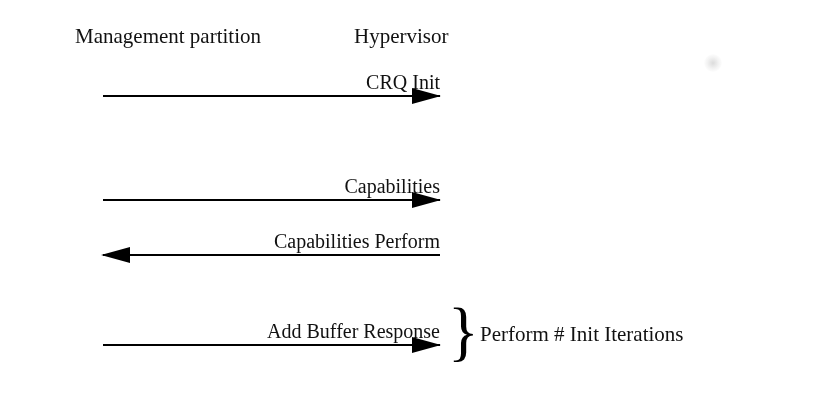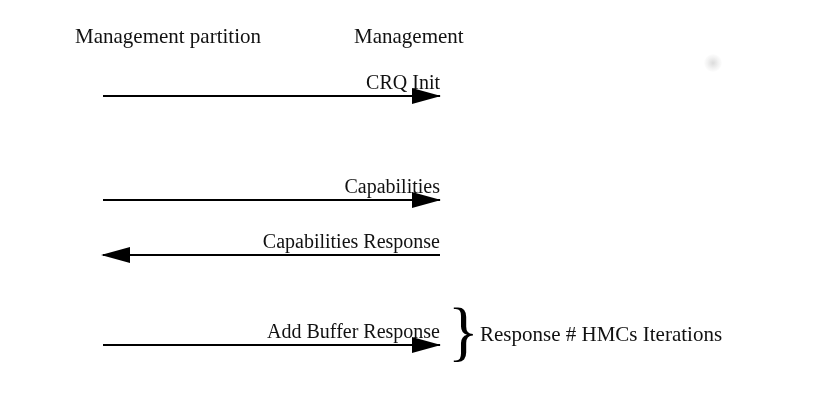--- a/index.html
+++ b/index.html
@@ -88,51 +88,51 @@
     background: radial-gradient(circle, rgba(190,190,190,0.55) 0%, rgba(220,220,220,0.35) 45%, rgba(255,255,255,0) 75%);
   }
 </style>
 </head>
 <body>
 
 <div class="stage">
 
   <div class="participant left">Management partition</div>
 
-  <div class="participant right">Management</div>
+  <div class="participant right">Hypervisor</div>
 
   <div class="msg" style="top:69px">
     <span class="label">CRQ Init</span>
     <div class="line">
       <span class="head to-right"></span>
     </div>
   </div>
 
 
   <div class="msg" style="top:173px">
     <span class="label">Capabilities</span>
     <div class="line">
       <span class="head to-right"></span>
     </div>
   </div>
 
   <div class="msg" style="top:228px">
-    <span class="label">Capabilities Response</span>
+    <span class="label">Capabilities Perform</span>
     <div class="line">
       <span class="head to-left"></span>
     </div>
   </div>
 
 
   <div class="msg" style="top:318px">
     <span class="label">Add Buffer Response</span>
     <div class="line">
       <span class="head to-right"></span>
     </div>
   </div>
 
   <div class="brace">}</div>
 
-  <div class="annotation">Response # HMCs Iterations</div>
+  <div class="annotation">Perform # Init Iterations</div>
 
   <div class="smudge"></div>
 
 </div>
 
 </body></html>

